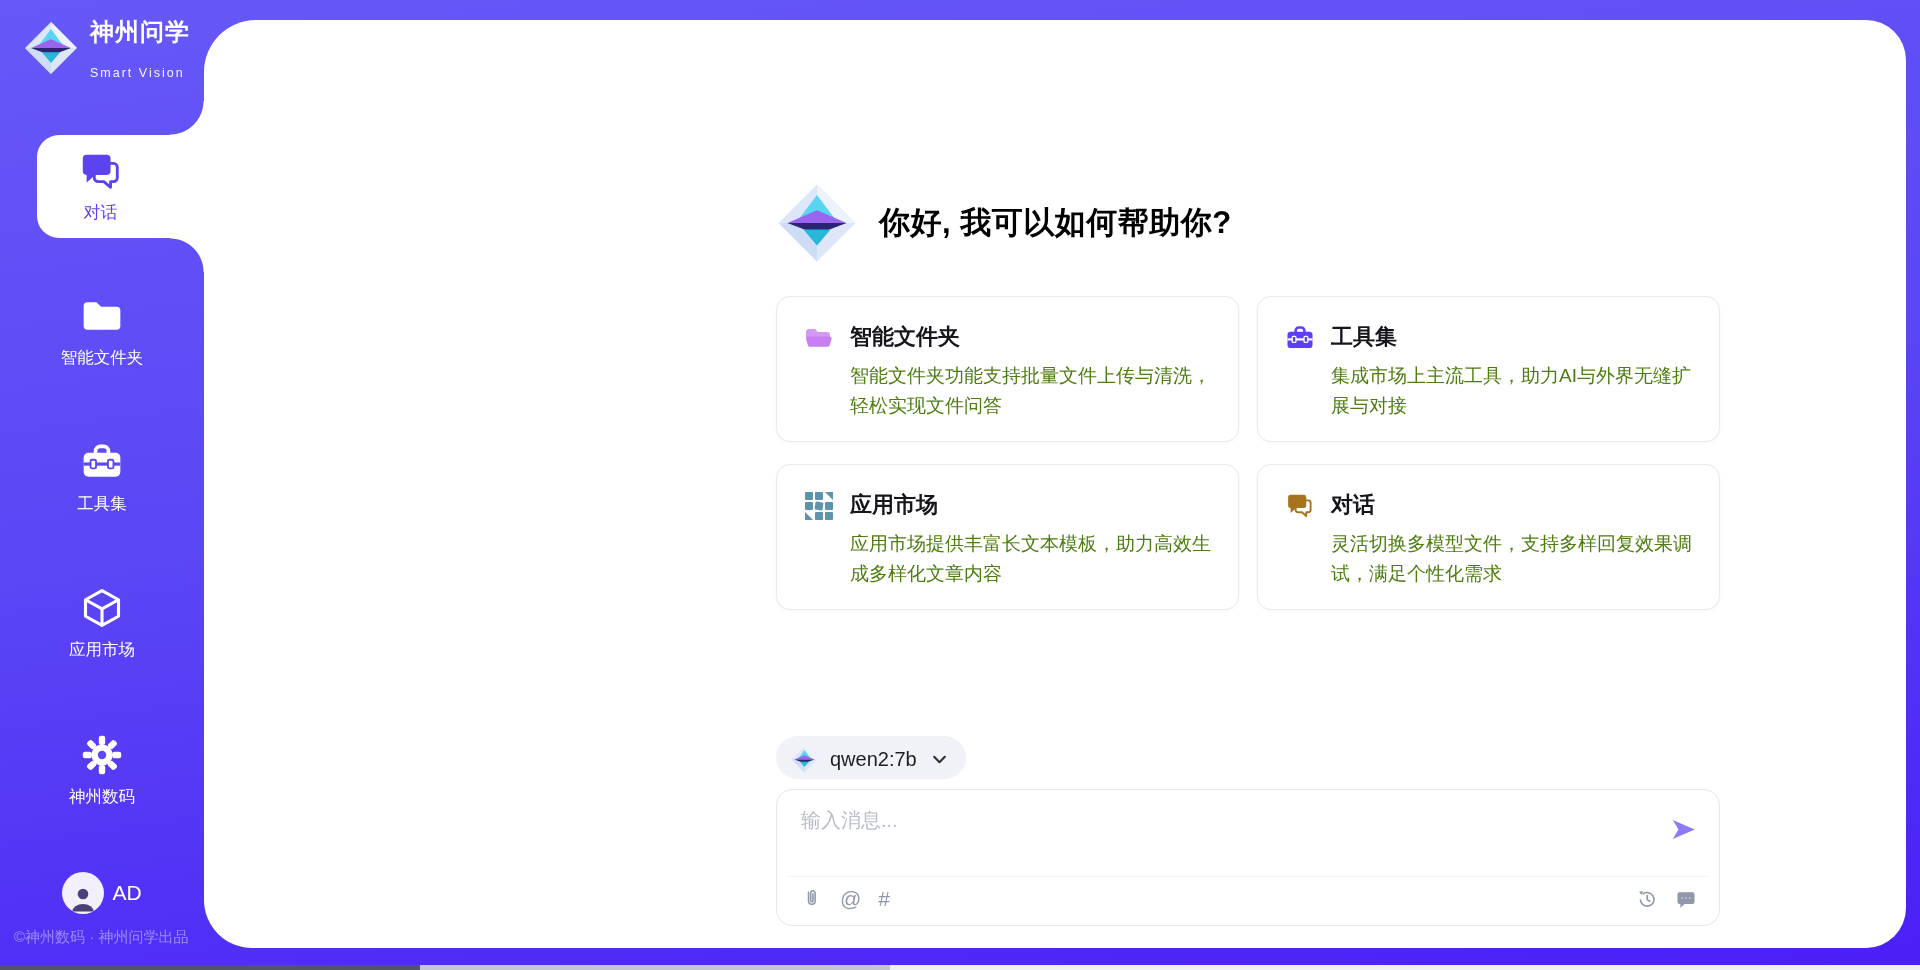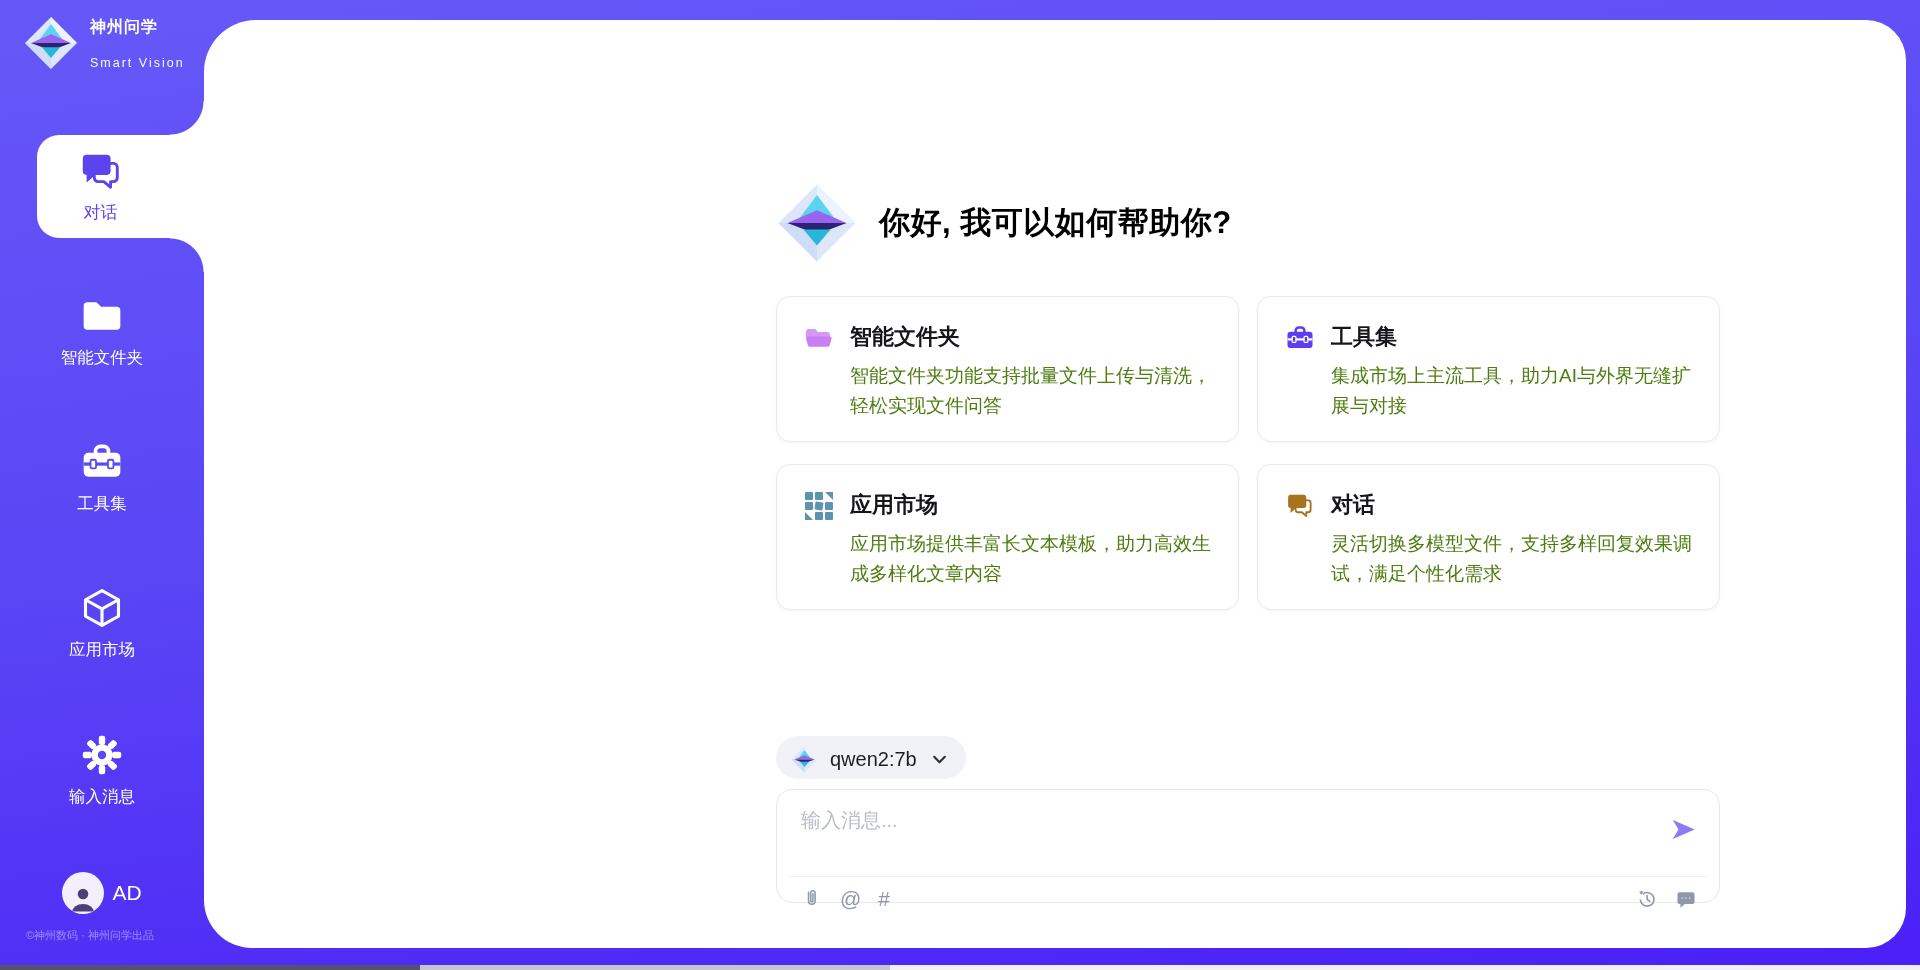--- a/index.html
+++ b/index.html
@@ -7,21 +7,21 @@
   body {
     font-family:"Liberation Sans","DejaVu Sans",sans-serif;
     position:relative;
     background:linear-gradient(172deg,#6658f8 0%,#5a46f5 48%,#4a1ff7 100%);
   }
   svg { display:block; }
 
   
   .brand { position:absolute; left:24px; top:16px; display:flex; align-items:center; gap:12px; color:#fff; }
   .brand-logo { width:54px; height:54px; }
-  .brand-name { font-size:16px; font-weight:bold; letter-spacing:1px; }
+  .brand-name { font-size:24px; font-weight:bold; letter-spacing:1px; }
   .brand-sub { font-size:12.5px; font-weight:300; letter-spacing:2px; margin-top:18px; opacity:.95; }
 
   .nav-item { position:absolute; left:0; width:204px; display:flex; flex-direction:column; align-items:center; gap:9px; color:#fff; cursor:pointer; }
   .nav-item .nav-label { font-size:16.5px; }
   .nav-folder    { top:294px; }
   .nav-briefcase { top:440px; }
   .nav-cube      { top:586px; }
   .nav-gear      { top:733px; }
   .nav-icon { width:44px; height:44px; color:#fff; --cut:#5b49f4; }
 
@@ -40,21 +40,21 @@
     content:''; position:absolute; right:0; bottom:-34px; width:34px; height:34px;
     background:radial-gradient(circle 34px at 0 100%, transparent 33px, #fff 34px);
   }
   .tab-active .nav-icon { color:#5b43f0; width:46px; height:46px; }
   .tab-active .nav-label { color:#5b43f0; font-size:17px; font-weight:500; }
 
   .user-row { position:absolute; left:0; top:872px; width:204px; display:flex; align-items:center; justify-content:center; gap:8px; }
   .avatar { width:42px; height:42px; border-radius:50%; background:#f4f0fb; display:flex; align-items:flex-end; justify-content:center; overflow:hidden; cursor:pointer; }
   .avatar svg { width:30px; height:30px; color:#4b4177; }
   .user-name { color:#fff; font-size:21px; }
-  .copyright { position:absolute; left:26px; top:928px; font-size:11px; color:rgba(255,255,255,.42); }
+  .copyright { position:absolute; left:14px; top:928px; font-size:15px; color:rgba(255,255,255,.42); }
 
   
   .main-panel {
     position:absolute; left:204px; top:20px; width:1702px; height:928px;
     background:#fff; border-radius:52px 40px 40px 48px;
   }
   .greeting { position:absolute; left:573px; top:163px; display:flex; align-items:center; gap:22px; }
   .greeting-logo { width:80px; height:80px; }
   .greeting-text { font-size:31px; font-weight:bold; color:#000000; letter-spacing:.5px; }
 
@@ -76,21 +76,21 @@
   .model-pill {
     position:absolute; left:572px; top:716px; height:43px;
     background:#f1f2f7; border-radius:22px;
     display:inline-flex; align-items:center; gap:12px; padding:4px 18px 0 15px; cursor:pointer;
   }
   .model-pill .pill-logo { width:27px; height:27px; }
   .model-name { font-size:20px; color:#1d1d26; }
   .chevron { width:17px; height:17px; margin-left:2px; }
 
   .composer {
-    position:absolute; left:572px; top:769px; width:944px; height:114px;
+    position:absolute; left:572px; top:769px; width:944px; height:137px;
     background:#fff; border:1px solid #e6e7ef; border-radius:16px;
   }
   .composer textarea {
     position:absolute; left:24px; top:17px; width:860px; height:60px;
     border:none; outline:none; resize:none; font-family:inherit;
     font-size:20px; color:#33343c; background:transparent;
   }
   .composer textarea::placeholder { color:#b9bcc9; }
   .send-btn { position:absolute; right:22px; top:26px; width:27px; height:27px; background:none; border:none; cursor:pointer; padding:0; }
   .composer-divider { position:absolute; left:12px; right:12px; top:86px; height:1px; background:#eef0f4; }
@@ -237,21 +237,21 @@
   <svg class="nav-icon">
       <use href="#ic-cube"></use>
     </svg>
   <div class="nav-label">应用市场</div>
 </div>
 
 <div class="nav-item nav-gear">
   <svg class="nav-icon">
       <use href="#ic-gear"></use>
     </svg>
-  <div class="nav-label">输入消息</div>
+  <div class="nav-label">神州数码</div>
 </div>
 
 <div class="user-row">
   <div class="avatar">
     <svg>
         <use href="#ic-person"></use>
       </svg>
   </div>
   <div class="user-name">AD</div>
 </div>

